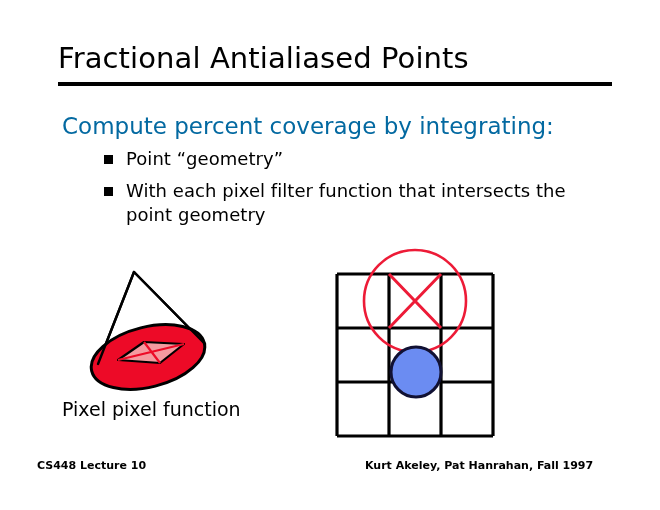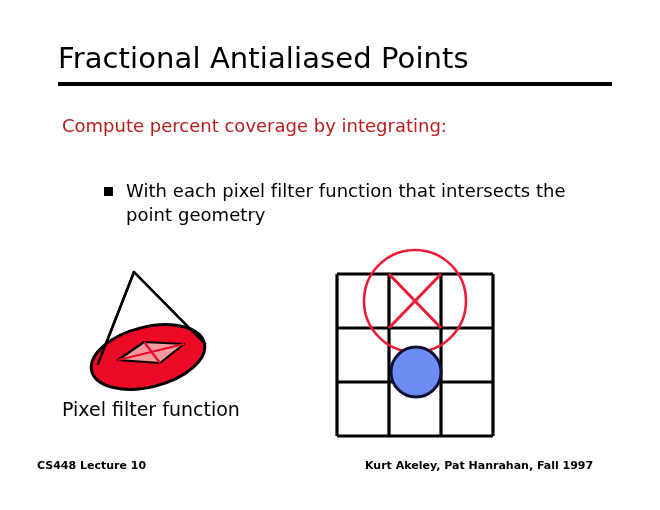--- a/index.html
+++ b/index.html
@@ -41,23 +41,23 @@
     height: 4px;
     background: #000000;
   }
 
   
   #lead-line {
     position: absolute;
     left: 62px;
     top: 114px;
     width: 560px;
-    font-size: 18px;
+    font-size: 23px;
     line-height: 24px;
-    color: #b91c1c;
+    color: #0369a1;
     white-space: nowrap;
   }
 
   .bullet-row {
     position: absolute;
     display: flex;
     align-items: flex-start;
     font-size: 18px;
     line-height: 24px;
     color: #000000;
@@ -123,20 +123,24 @@
 </head>
 <body>
 
 <div id="slide">
 
   <div id="slide-title">Fractional Antialiased Points</div>
   <div id="title-rule"></div>
 
   <div id="lead-line">Compute percent coverage by integrating:</div>
 
+  <div class="bullet-row" id="bullet-0">
+    <span class="bullet-marker"></span>
+    <span class="bullet-text">Point “geometry”</span>
+  </div>
 
   <div class="bullet-row" id="bullet-1">
     <span class="bullet-marker"></span>
     <span class="bullet-text">With each pixel filter function that intersects the point geometry</span>
   </div>
 
   <div id="figure-cone">
     <svg width="210" height="140" viewBox="0 0 210 140">
 
       <path d="M 72 20 L 143 92 L 36 112 Z" fill="#ffffff" stroke="#000000" stroke-width="2.4" stroke-linejoin="round"></path>
@@ -145,21 +149,21 @@
 
       <path d="M 72 20 L 36 112" fill="none" stroke="#000000" stroke-width="2.4" stroke-linecap="round"></path>
       <path d="M 72 20 L 143 92" fill="none" stroke="#000000" stroke-width="2.4" stroke-linecap="round"></path>
 
       <polygon points="56,108 82,90 122,92 98,111" fill="#F59AA0" stroke="#000000" stroke-width="2.2" stroke-linejoin="round"></polygon>
 
       <path d="M 56 108 L 122 92 M 82 90 L 98 111" fill="none" stroke="#ED0A27" stroke-width="2.2"></path>
     </svg>
   </div>
 
-  <div id="cone-caption">Pixel filter function</div>
+  <div id="cone-caption">Pixel pixel function</div>
 
   <div id="figure-grid">
     <svg width="180" height="205" viewBox="0 0 180 205">
 
       <g stroke="#000000" stroke-width="3.2" fill="none">
 
         <line x1="7" y1="34" x2="163" y2="34"></line>
         <line x1="7" y1="88" x2="163" y2="88"></line>
         <line x1="7" y1="142" x2="163" y2="142"></line>
         <line x1="7" y1="196" x2="163" y2="196"></line>

